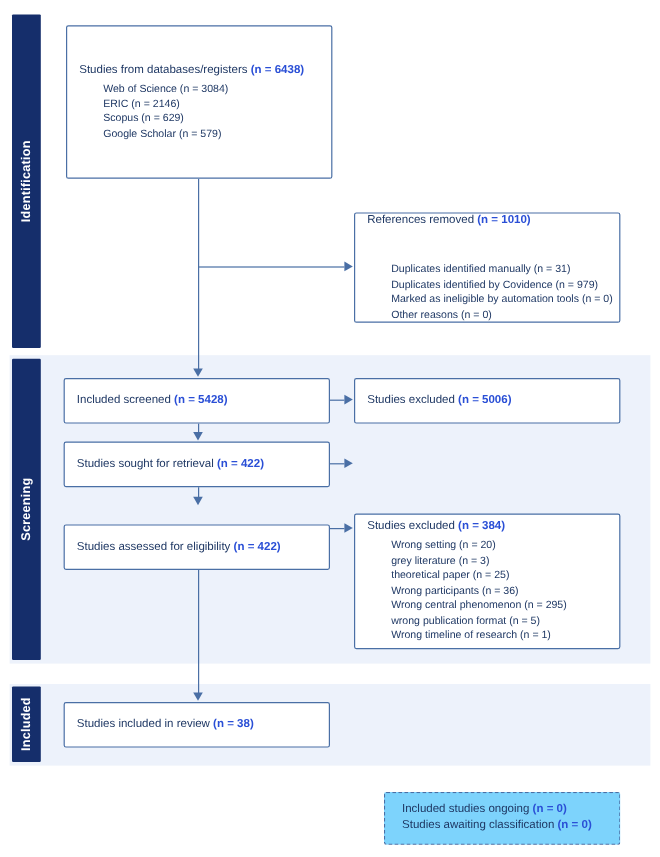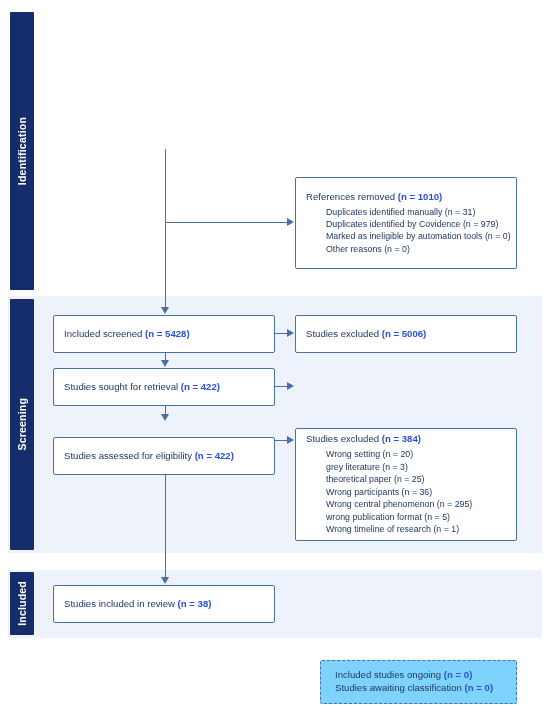--- a/index.html
+++ b/index.html
@@ -86,21 +86,21 @@
     font-size: 8.8px;
     color: #1f3864;
     line-height: 1.42;
     padding-left: 20px;
     white-space: nowrap;
   }
   .dashed .line-main { padding-left: 4px; }
 
   
   #box-identification { left: 55px;  top: 21px;  width: 222px; height: 128px; }
-  #box-removed        { left: 295px; top: 177px; width: 222px; height: 92px;  }
+  #box-removed        { left: 295px; top: 177px; width: 222px; height: 92px; justify-content: space-between;  }
   #box-screened       { left: 53px;  top: 315px; width: 222px; height: 38px;  }
   #box-excluded-1     { left: 295px; top: 315px; width: 222px; height: 38px;  }
   #box-sought         { left: 53px;  top: 368px; width: 222px; height: 38px;  }
   #box-not-retrieved  { left: 295px; top: 368px; width: 222px; height: 38px;  }
   #box-assessed       { left: 53px;  top: 437px; width: 222px; height: 38px;  }
   #box-excluded-2     { left: 295px; top: 428px; width: 222px; height: 113px; }
   #box-included       { left: 53px;  top: 585px; width: 222px; height: 38px;  }
   #box-ongoing        { left: 320px; top: 660px; width: 197px; height: 44px;  }
 
   
@@ -179,20 +179,29 @@
   <div class="vline" id="v-assessed-incl"></div>
   <div class="arrow-down" id="a-assessed-incl"></div>
 
   <div class="hline" id="h-screened-excl"></div>
   <div class="arrow-right" id="a-screened-excl"></div>
   <div class="hline" id="h-sought-nret"></div>
   <div class="arrow-right" id="a-sought-nret"></div>
   <div class="hline" id="h-assessed-excl"></div>
   <div class="arrow-right" id="a-assessed-excl"></div>
 
+  <div class="pbox" id="box-identification">
+    <div class="line-main"><span>Studies from databases/registers </span><span class="nval">(n = 6438)</span></div>
+    <ul class="sublist">
+      <li>Web of Science (n = 3084)</li>
+      <li>ERIC (n = 2146)</li>
+      <li>Scopus (n = 629)</li>
+      <li>Google Scholar (n = 579)</li>
+    </ul>
+  </div>
 
   <div class="pbox" id="box-removed">
     <div class="line-main"><span>References removed </span><span class="nval">(n = 1010)</span></div>
     <ul class="sublist">
       <li>Duplicates identified manually (n = 31)</li>
       <li>Duplicates identified by Covidence (n = 979)</li>
       <li>Marked as ineligible by automation tools (n = 0)</li>
       <li>Other reasons (n = 0)</li>
     </ul>
   </div>

